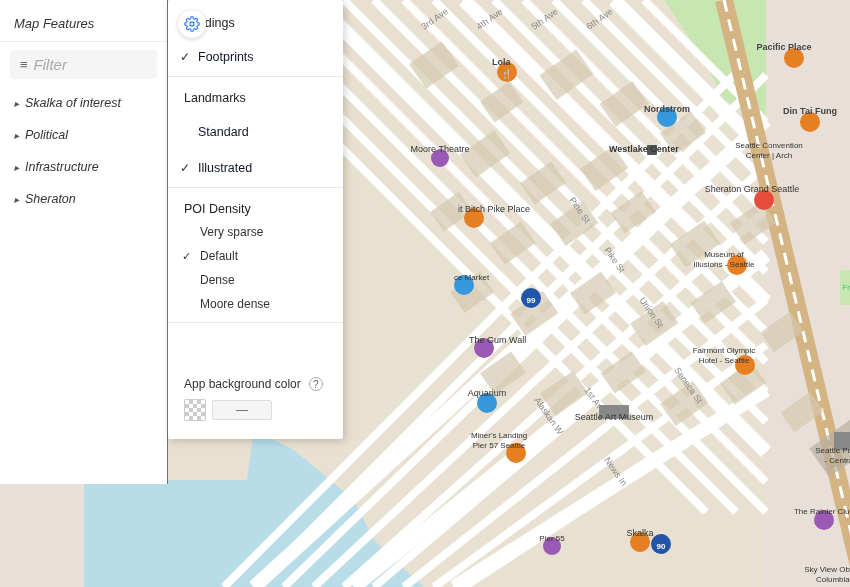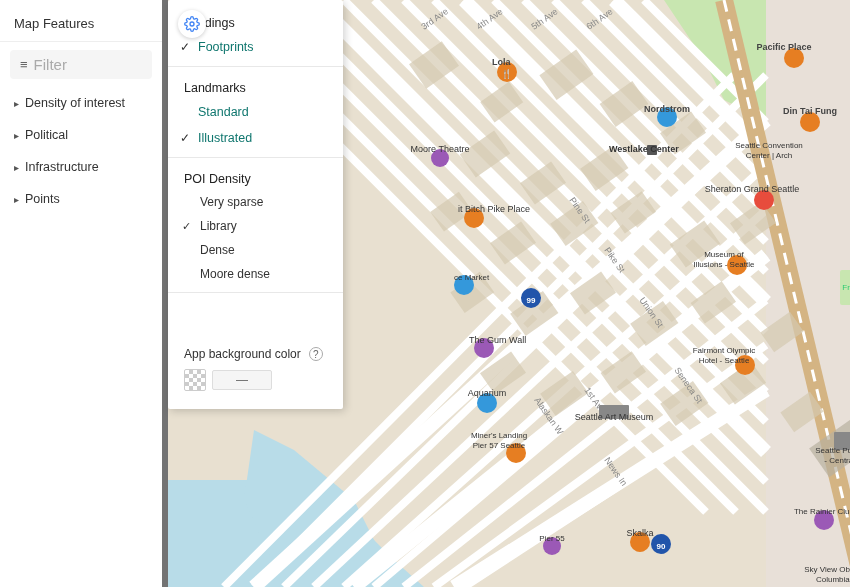--- a/index.html
+++ b/index.html
@@ -17,25 +17,26 @@
     
     .map-svg {
       width: 100%; height: 100%;
     }
 
     
     #sidebar {
       position: absolute;
       top: 0; left: 0;
       width: 168px;
-      height: 587px;
+      height: 484px;
       background: #fff;
-      border-right: 6px solid #737373;
+      border-right: 1px solid #737373;
       display: flex;
       flex-direction: column;
+      font-style: italic;
     }
 
     .sidebar-header {
       padding: 16px 14px 10px 14px;
       font-size: 13px;
       font-weight: 500;
       color: #333;
       border-bottom: 1px solid #eee;
       display: flex;
       align-items: center;
@@ -101,24 +102,25 @@
     .section-label {
       padding: 8px 16px 4px 16px;
       font-size: 12.5px;
       font-weight: 500;
       color: #222;
     }
 
     .option-item {
       padding: 6px 16px 6px 30px;
       font-size: 12.5px;
-      color: #0f766e;
+      color: #0f172a;
       cursor: pointer;
       display: flex;
       position: relative;
+      margin-top: 10px;
     }
 
     .option-item.checked::before {
       content: '✓';
       position: absolute;
       left: 12px;
       color: #333;
       font-size: 12px;
     }
 
@@ -383,33 +385,33 @@
 <div id="sidebar">
   <div class="sidebar-header">
     <span>Map Features</span>
   </div>
   <div class="filter-bar">
     <span style="font-size:13px; color:#666;">≡</span>
     <span style="color:#aaa;font-size:15px;">Filter</span>
   </div>
   <div class="nav-item">
     <span class="arrow">▸</span>
-    <span>Density of interest</span>
+    <span>Skalka of interest</span>
   </div>
   <div class="nav-item">
     <span class="arrow">▸</span>
     <span>Political</span>
   </div>
   <div class="nav-item">
     <span class="arrow">▸</span>
     <span>Infrastructure</span>
   </div>
   <div class="nav-item">
     <span class="arrow">▸</span>
-    <span>Points</span>
+    <span>Sheraton</span>
   </div>
 </div>
 
 <div class="gear-btn">
   <svg width="16" height="16" viewBox="0 0 24 24" fill="none" stroke="#4285f4" stroke-width="2">
     <circle cx="12" cy="12" r="3"></circle>
     <path d="M19.4 15a1.65 1.65 0 0 0 .33 1.82l.06.06a2 2 0 0 1-2.83 2.83l-.06-.06a1.65 1.65 0 0 0-1.82-.33 1.65 1.65 0 0 0-1 1.51V21a2 2 0 0 1-4 0v-.09A1.65 1.65 0 0 0 9 19.4a1.65 1.65 0 0 0-1.82.33l-.06.06a2 2 0 0 1-2.83-2.83l.06-.06A1.65 1.65 0 0 0 4.68 15a1.65 1.65 0 0 0-1.51-1H3a2 2 0 0 1 0-4h.09A1.65 1.65 0 0 0 4.6 9a1.65 1.65 0 0 0-.33-1.82l-.06-.06a2 2 0 0 1 2.83-2.83l.06.06A1.65 1.65 0 0 0 9 4.68a1.65 1.65 0 0 0 1-1.51V3a2 2 0 0 1 4 0v.09a1.65 1.65 0 0 0 1 1.51 1.65 1.65 0 0 0 1.82-.33l.06-.06a2 2 0 0 1 2.83 2.83l-.06.06A1.65 1.65 0 0 0 19.4 9a1.65 1.65 0 0 0 1.51 1H21a2 2 0 0 1 0 4h-.09a1.65 1.65 0 0 0-1.51 1z"></path>
   </svg>
 </div>
 
@@ -430,21 +432,21 @@
     <span>Illustrated</span>
   </div>
 
   <hr class="divider">
 
   <div class="section-label">POI Density</div>
   <div class="sub-option">
     <span>Very sparse</span>
   </div>
   <div class="sub-option checked">
-    <span>Library</span>
+    <span>Default</span>
   </div>
   <div class="sub-option">
     <span>Dense</span>
   </div>
   <div class="sub-option">
     <span>Moore dense</span>
   </div>
 
   <hr class="divider">
 

